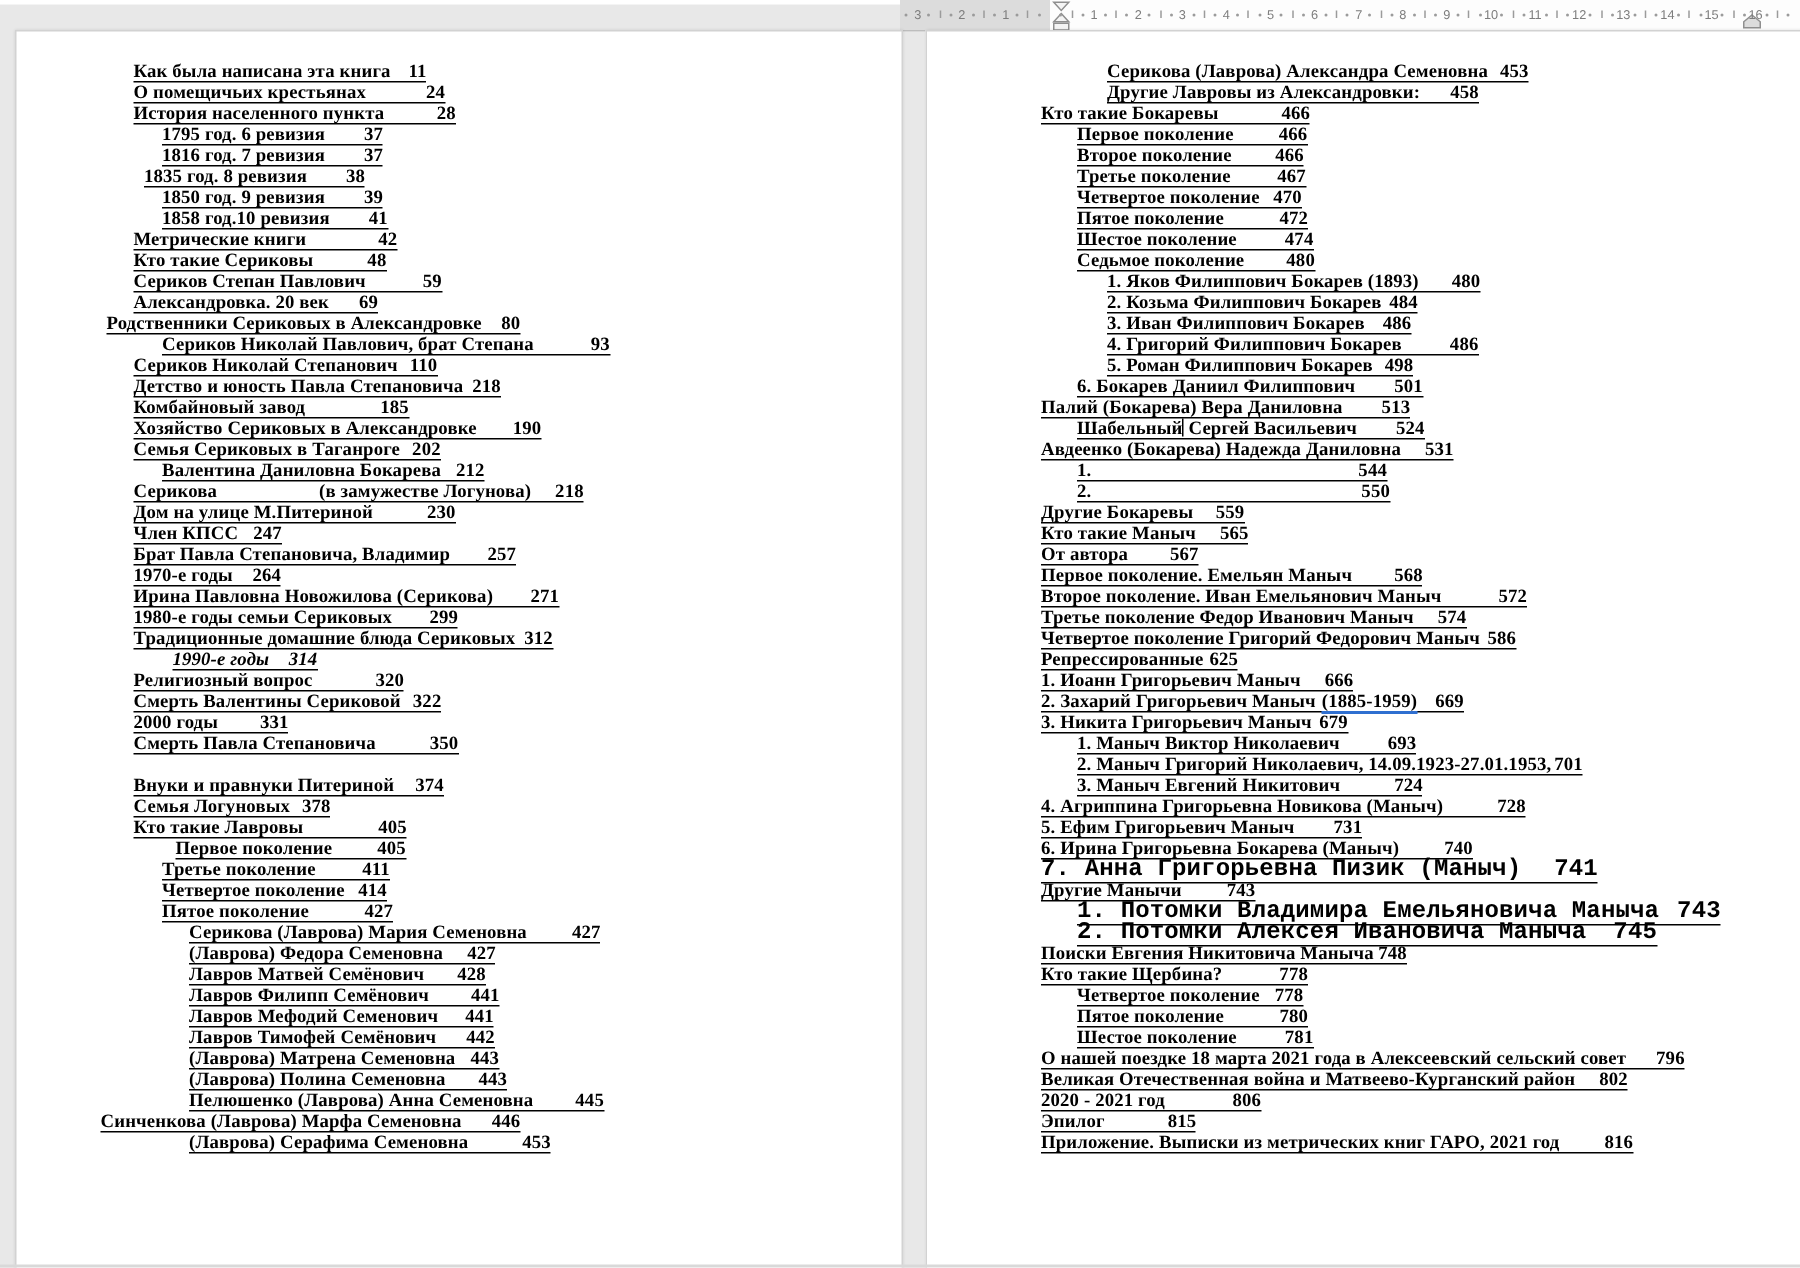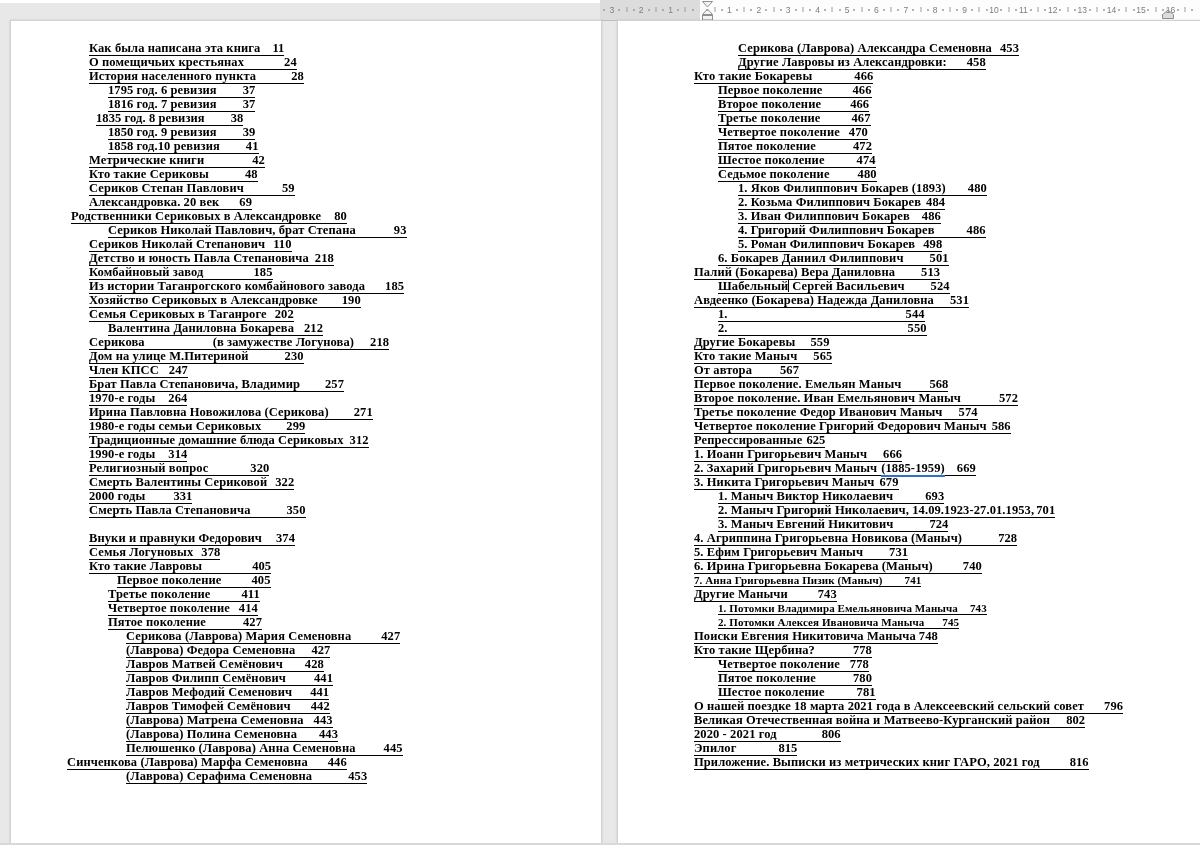--- a/index.html
+++ b/index.html
@@ -33,21 +33,21 @@
     box-shadow:0 0 2px rgba(0,0,0,0.12);
   }
   .page-left  { left:10px;  width:592px; }
   .page-right { left:617px; width:590px; }
   .toc { position:absolute; left:0; top:19px; right:0; }
   .toc-row { height:14px; line-height:14px; white-space:nowrap; }
   .toc-line {
     display:inline; border-bottom:1px solid #000000;
     font-weight:bold; font-size:12.5px; color:#000000; letter-spacing:0.1px;
   }
-  .toc-line.sans { font-family:Liberation Serif, serif; font-size:11px; }
+  .toc-line.sans { font-family:Liberation Mono, monospace; font-size:16px; }
   .tab-spacer { display:inline-block; }
   .seg-blue { border-bottom:2px solid #2f6fd0; }
   .caret { display:inline-block; width:1px; height:12px; background:#000; vertical-align:-2px; }
 
   .bottom-edge { position:absolute; left:0; bottom:0; width:1200px; height:2px; background:#d9d9d9; }
 </style>
 </head>
 <body>
 
 <div class="app">
@@ -163,39 +163,38 @@
         <div class="toc-row" style="padding-left: 97px;"><span class="toc-line"><span>1858 год.10 ревизия</span><span class="tab-spacer" style="width: 26px;"></span><span>41</span></span></div>
         <div class="toc-row" style="padding-left: 78px;"><span class="toc-line"><span>Метрические книги</span><span class="tab-spacer" style="width: 48px;"></span><span>42</span></span></div>
         <div class="toc-row" style="padding-left: 78px;"><span class="toc-line"><span>Кто такие Сериковы</span><span class="tab-spacer" style="width: 36px;"></span><span>48</span></span></div>
         <div class="toc-row" style="padding-left: 78px;"><span class="toc-line"><span>Сериков Степан Павлович</span><span class="tab-spacer" style="width: 38px;"></span><span>59</span></span></div>
         <div class="toc-row" style="padding-left: 78px;"><span class="toc-line"><span>Александровка. 20 век</span><span class="tab-spacer" style="width: 20px;"></span><span>69</span></span></div>
         <div class="toc-row" style="padding-left: 60px;"><span class="toc-line"><span>Родственники Сериковых в Александровке</span><span class="tab-spacer" style="width: 13px;"></span><span>80</span></span></div>
         <div class="toc-row" style="padding-left: 97px;"><span class="toc-line"><span>Сериков Николай Павлович, брат Степана</span><span class="tab-spacer" style="width: 38px;"></span><span>93</span></span></div>
         <div class="toc-row" style="padding-left: 78px;"><span class="toc-line"><span>Сериков Николай Степанович</span><span class="tab-spacer" style="width: 8px;"></span><span>110</span></span></div>
         <div class="toc-row" style="padding-left: 78px;"><span class="toc-line"><span>Детство и юность Павла Степановича</span><span class="tab-spacer" style="width: 6px;"></span><span>218</span></span></div>
         <div class="toc-row" style="padding-left: 78px;"><span class="toc-line"><span>Комбайновый завод</span><span class="tab-spacer" style="width: 50px;"></span><span>185</span></span></div>
-        <div class="toc-row" style="padding-left: 78px;"><span class="toc-line"><span>Из истории Таганрогского комбайнового завода</span><span class="tab-spacer" style="width: 20px;"></span><span>185</span></span></div>
         <div class="toc-row" style="padding-left: 78px;"><span class="toc-line"><span>Хозяйство Сериковых в Александровке</span><span class="tab-spacer" style="width: 24px;"></span><span>190</span></span></div>
         <div class="toc-row" style="padding-left: 78px;"><span class="toc-line"><span>Семья Сериковых в Таганроге</span><span class="tab-spacer" style="width: 8px;"></span><span>202</span></span></div>
         <div class="toc-row" style="padding-left: 97px;"><span class="toc-line"><span>Валентина Даниловна Бокарева</span><span class="tab-spacer" style="width: 10px;"></span><span>212</span></span></div>
         <div class="toc-row" style="padding-left: 78px;"><span class="toc-line"><span>Серикова</span><span class="tab-spacer" style="width: 68px;"></span><span>(в замужестве Логунова)</span><span class="tab-spacer" style="width: 16px;"></span><span>218</span></span></div>
         <div class="toc-row" style="padding-left: 78px;"><span class="toc-line"><span>Дом на улице М.Питериной</span><span class="tab-spacer" style="width: 36px;"></span><span>230</span></span></div>
         <div class="toc-row" style="padding-left: 78px;"><span class="toc-line"><span>Член КПСС</span><span class="tab-spacer" style="width: 10px;"></span><span>247</span></span></div>
         <div class="toc-row" style="padding-left: 78px;"><span class="toc-line"><span>Брат Павла Степановича, Владимир</span><span class="tab-spacer" style="width: 25px;"></span><span>257</span></span></div>
         <div class="toc-row" style="padding-left: 78px;"><span class="toc-line"><span>1970-е годы</span><span class="tab-spacer" style="width: 13px;"></span><span>264</span></span></div>
         <div class="toc-row" style="padding-left: 78px;"><span class="toc-line"><span>Ирина Павловна Новожилова (Серикова)</span><span class="tab-spacer" style="width: 25px;"></span><span>271</span></span></div>
         <div class="toc-row" style="padding-left: 78px;"><span class="toc-line"><span>1980-е годы семьи Сериковых</span><span class="tab-spacer" style="width: 25px;"></span><span>299</span></span></div>
         <div class="toc-row" style="padding-left: 78px;"><span class="toc-line"><span>Традиционные домашние блюда Сериковых</span><span class="tab-spacer" style="width: 6px;"></span><span>312</span></span></div>
-        <div class="toc-row" style="padding-left: 78px;"><span class="toc-line"><span>1990-е годы</span><span class="tab-spacer" style="width: 13px;"></span><span>314</span></span></div>
+        <div class="toc-row" style="padding-left: 104px; font-style: italic;"><span class="toc-line"><span>1990-е годы</span><span class="tab-spacer" style="width: 13px;"></span><span>314</span></span></div>
         <div class="toc-row" style="padding-left: 78px;"><span class="toc-line"><span>Религиозный вопрос</span><span class="tab-spacer" style="width: 42px;"></span><span>320</span></span></div>
         <div class="toc-row" style="padding-left: 78px;"><span class="toc-line"><span>Смерть Валентины Сериковой</span><span class="tab-spacer" style="width: 8px;"></span><span>322</span></span></div>
         <div class="toc-row" style="padding-left: 78px;"><span class="toc-line"><span>2000 годы</span><span class="tab-spacer" style="width: 28px;"></span><span>331</span></span></div>
         <div class="toc-row" style="padding-left: 78px;"><span class="toc-line"><span>Смерть Павла Степановича</span><span class="tab-spacer" style="width: 36px;"></span><span>350</span></span></div>
         <div class="toc-row" style="padding-left: 78px;"></div>
-        <div class="toc-row" style="padding-left: 78px;"><span class="toc-line"><span>Внуки и правнуки Федорович</span><span class="tab-spacer" style="width: 14px;"></span><span>374</span></span></div>
+        <div class="toc-row" style="padding-left: 78px;"><span class="toc-line"><span>Внуки и правнуки Питериной</span><span class="tab-spacer" style="width: 14px;"></span><span>374</span></span></div>
         <div class="toc-row" style="padding-left: 78px;"><span class="toc-line"><span>Семья Логуновых</span><span class="tab-spacer" style="width: 8px;"></span><span>378</span></span></div>
         <div class="toc-row" style="padding-left: 78px;"><span class="toc-line"><span>Кто такие Лавровы</span><span class="tab-spacer" style="width: 50px;"></span><span>405</span></span></div>
         <div class="toc-row" style="padding-left: 106px;"><span class="toc-line"><span>Первое поколение</span><span class="tab-spacer" style="width: 30px;"></span><span>405</span></span></div>
         <div class="toc-row" style="padding-left: 97px;"><span class="toc-line"><span>Третье поколение</span><span class="tab-spacer" style="width: 31px;"></span><span>411</span></span></div>
         <div class="toc-row" style="padding-left: 97px;"><span class="toc-line"><span>Четвертое поколение</span><span class="tab-spacer" style="width: 9px;"></span><span>414</span></span></div>
         <div class="toc-row" style="padding-left: 97px;"><span class="toc-line"><span>Пятое поколение</span><span class="tab-spacer" style="width: 37px;"></span><span>427</span></span></div>
         <div class="toc-row" style="padding-left: 115px;"><span class="toc-line"><span>Серикова (Лаврова) Мария Семеновна</span><span class="tab-spacer" style="width: 30px;"></span><span>427</span></span></div>
         <div class="toc-row" style="padding-left: 115px;"><span class="toc-line"><span>(Лаврова) Федора Семеновна</span><span class="tab-spacer" style="width: 16px;"></span><span>427</span></span></div>
         <div class="toc-row" style="padding-left: 115px;"><span class="toc-line"><span>Лавров Матвей Семёнович</span><span class="tab-spacer" style="width: 22px;"></span><span>428</span></span></div>
         <div class="toc-row" style="padding-left: 115px;"><span class="toc-line"><span>Лавров Филипп Семёнович</span><span class="tab-spacer" style="width: 28px;"></span><span>441</span></span></div>

